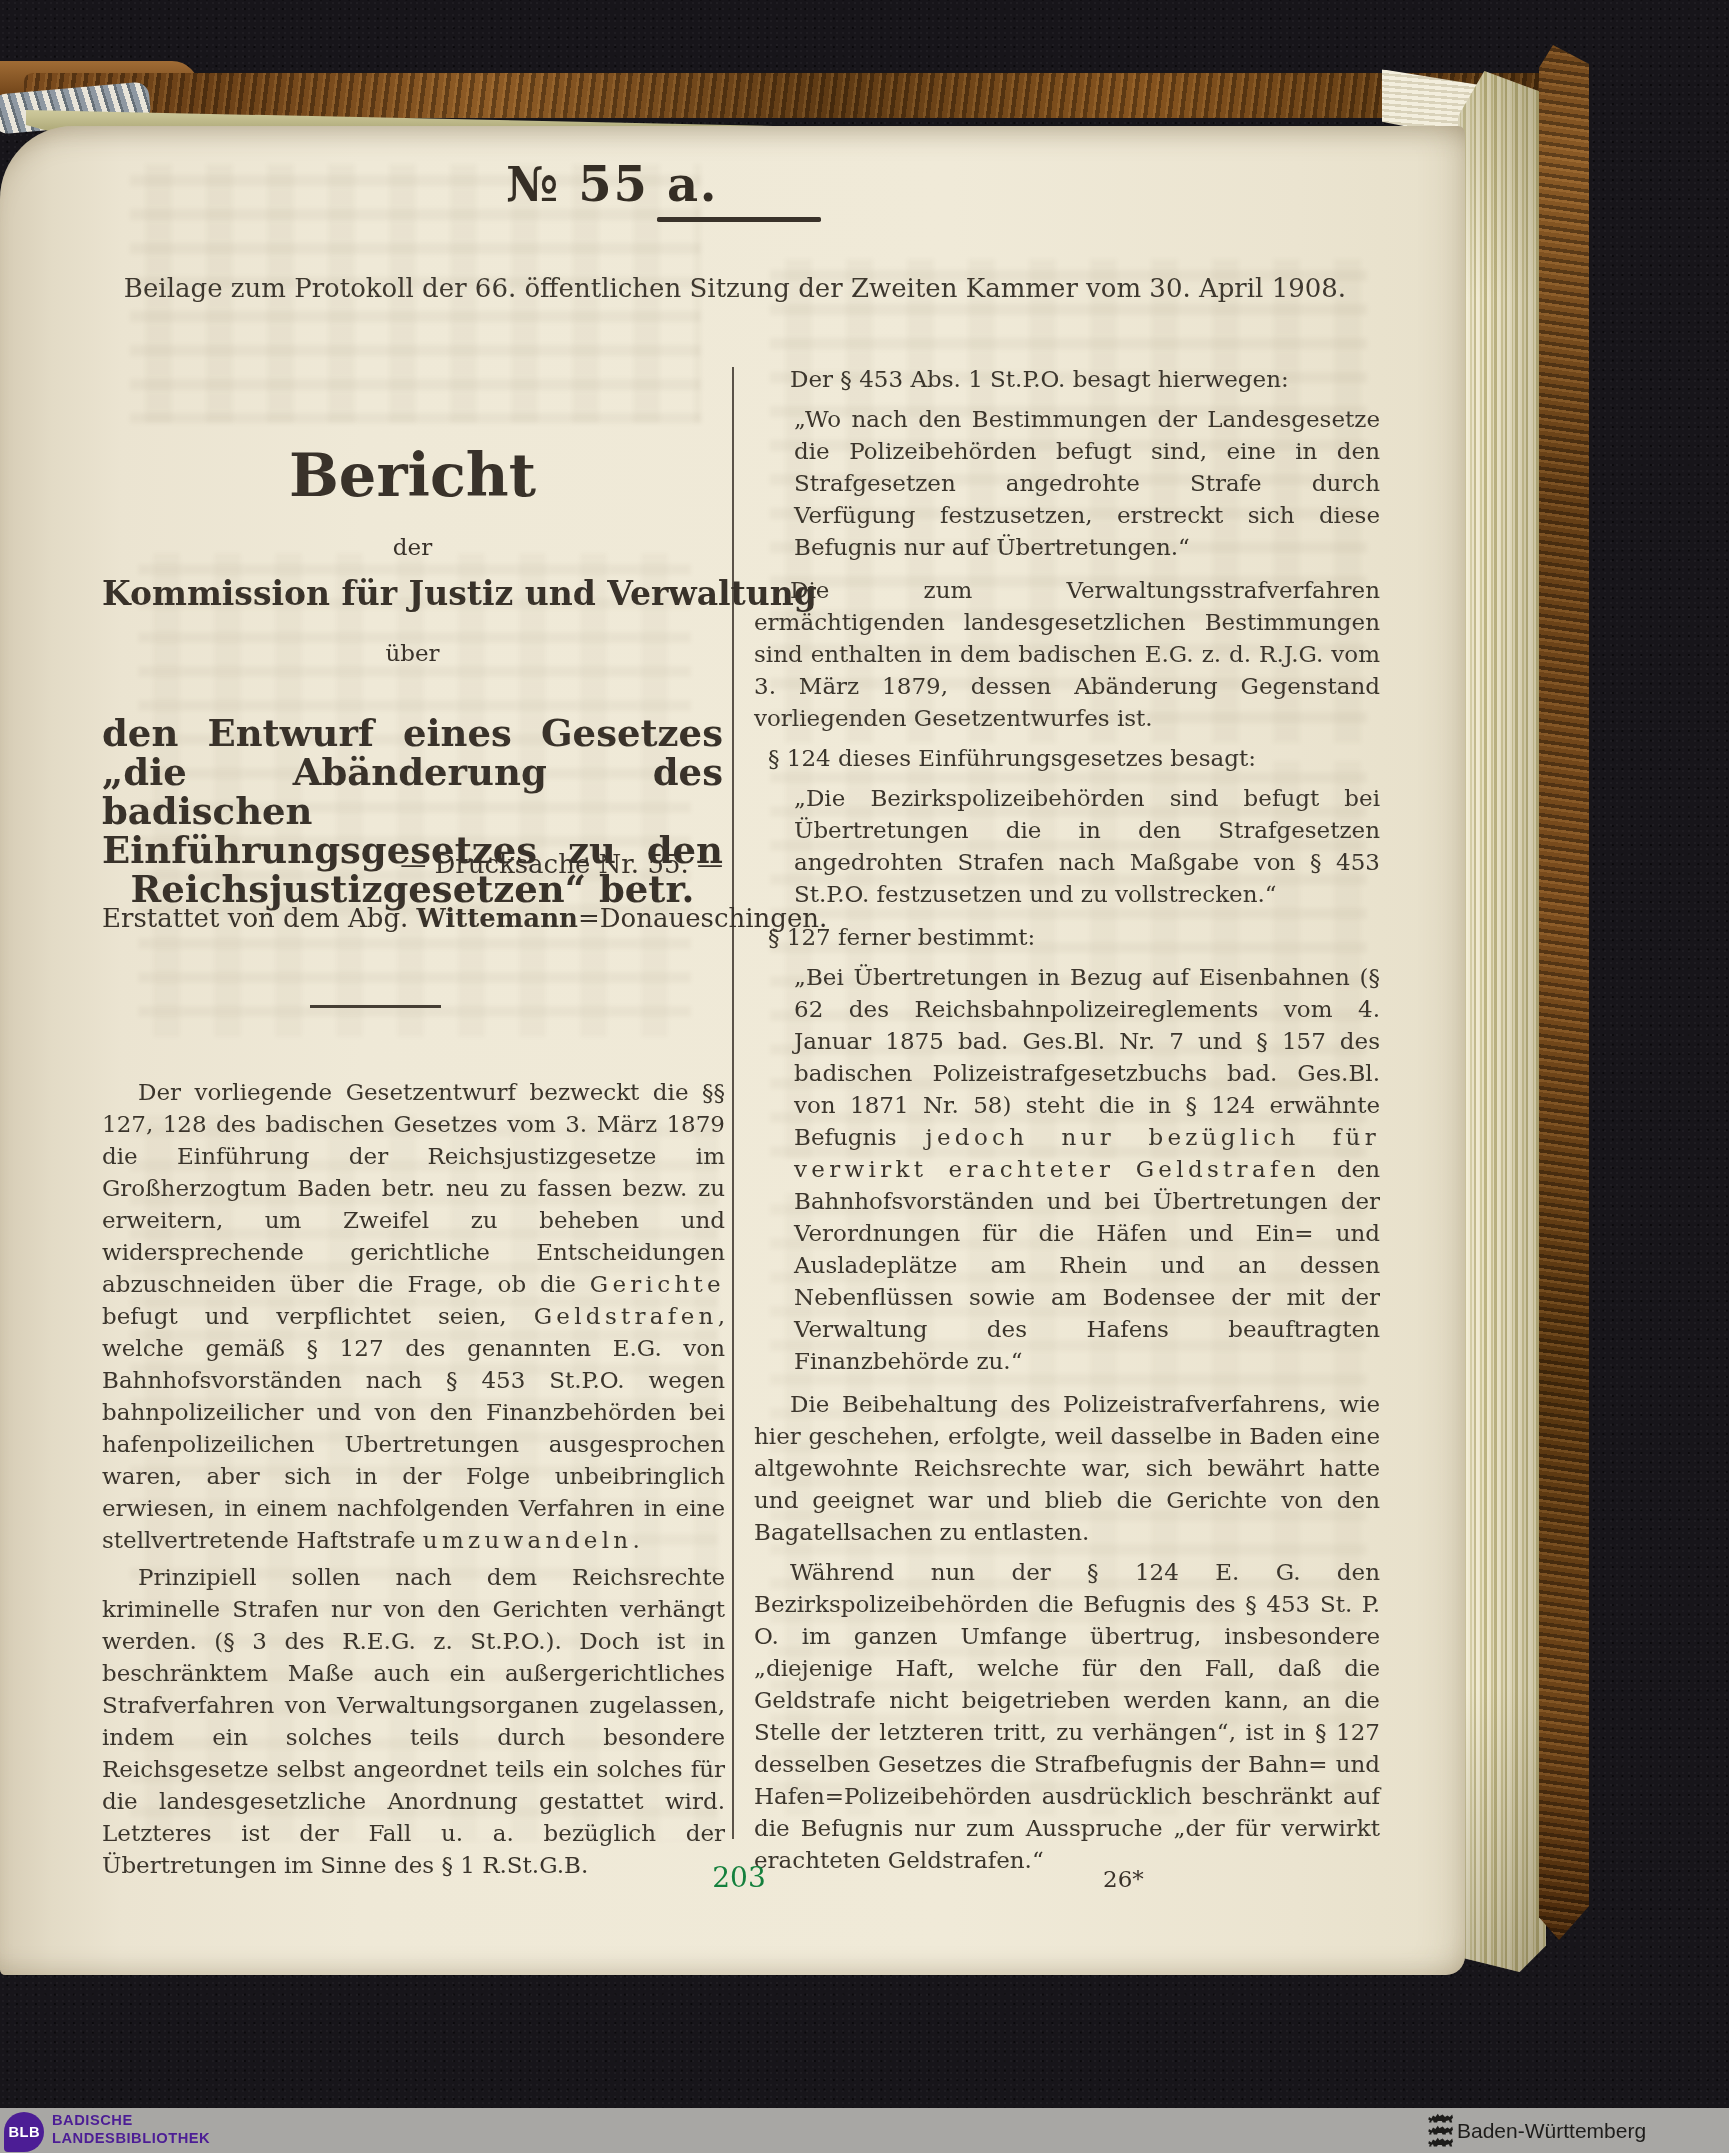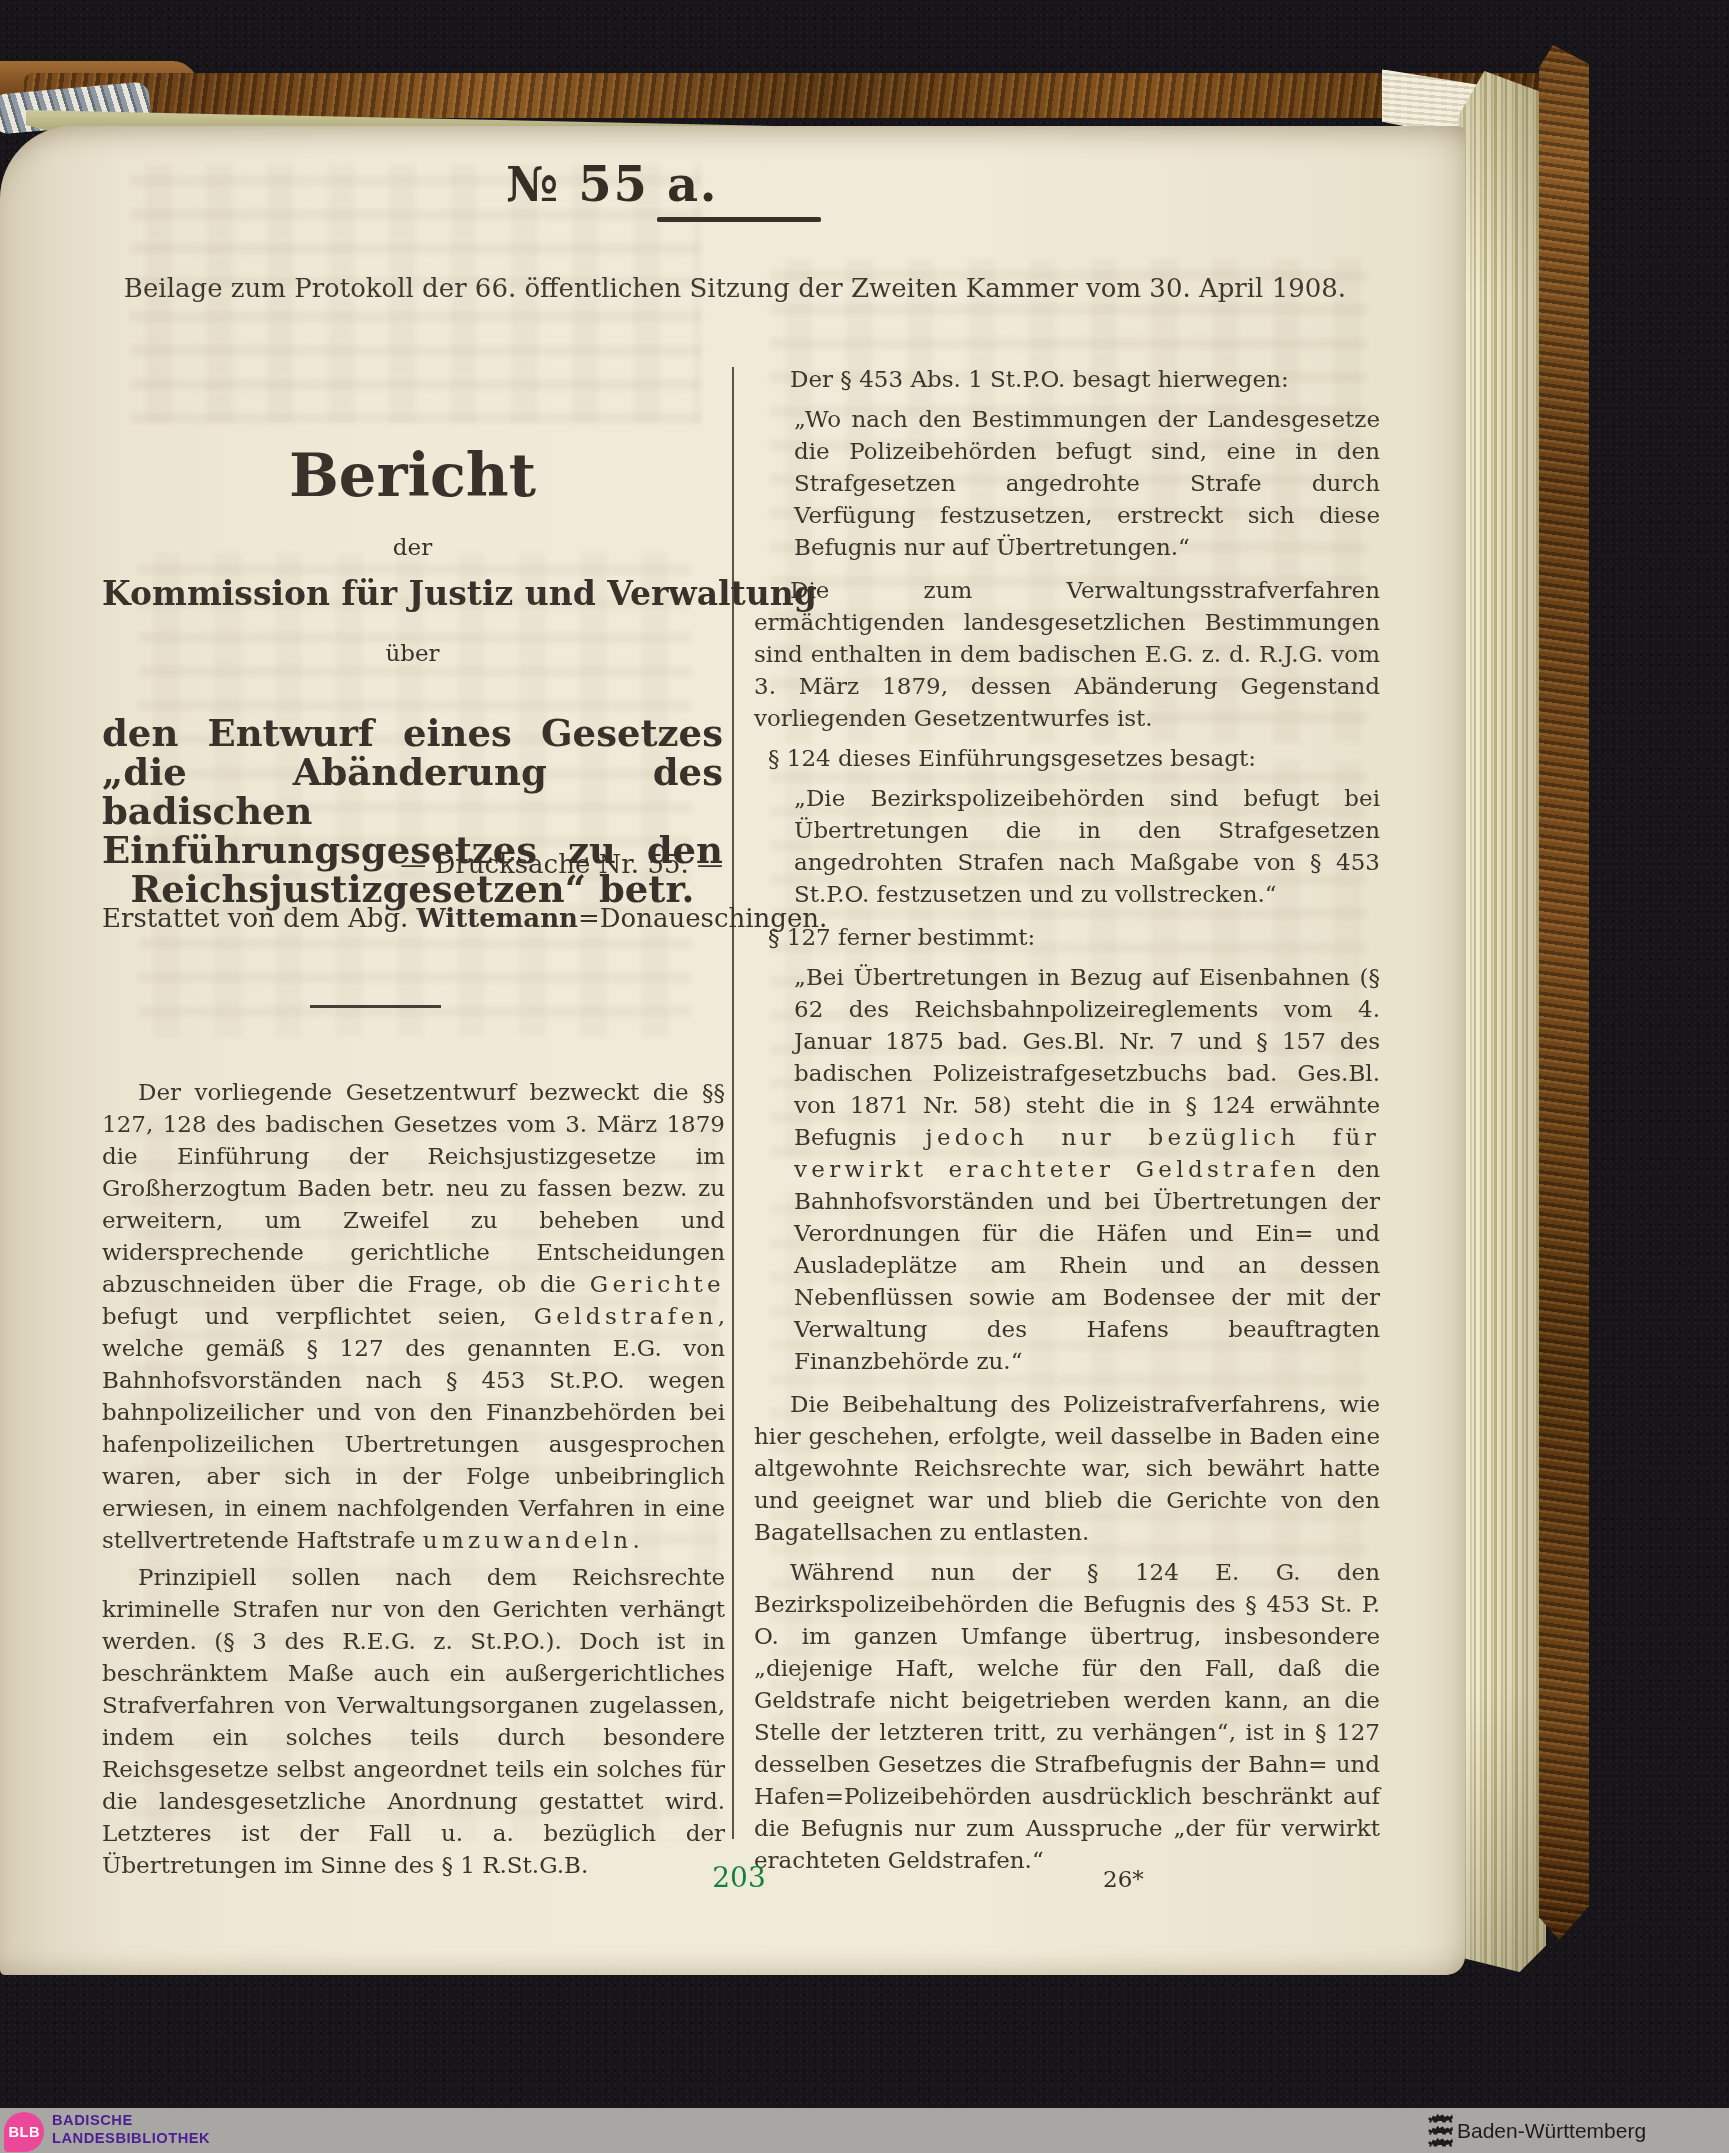--- a/index.html
+++ b/index.html
@@ -69,21 +69,21 @@
   .right-col{position:absolute;left:754px;top:363px;width:626px;font-size:23px;line-height:32px;text-align:justify;}
   .right-col p{margin:0 0 7.8px 0;text-indent:36px;}
   .right-col p.cite{margin:1.7px 0 11.2px 40px;text-indent:0;}
   .right-col p.sect{text-indent:14px;}
   .sperr{letter-spacing:4.3px;}
   .pagenum{position:absolute;left:657px;top:1861px;width:164px;text-align:center;font-size:28px;color:#15803d;}
   .sheetmark{position:absolute;left:1103px;top:1866px;font-size:23px;color:#39322a;}
   
   .footer-bar{position:absolute;left:0;top:2108px;width:1729px;height:45px;background:#a8a7a4;
     font-family:"Liberation Sans","DejaVu Sans",sans-serif;}
-  .blb-badge{position:absolute;left:4.3px;top:3.5px;width:40px;height:40px;background:#ec4899;
+  .blb-badge{position:absolute;left:4.3px;top:3.5px;width:40px;height:40px;background:#4c1d95;
     border-radius:50% 50% 50% 10%;display:flex;align-items:center;justify-content:center;
     color:#ffffff;font-weight:bold;font-size:14.7px;letter-spacing:0.4px;}
   .blb-name{position:absolute;left:52px;top:4.3px;font-size:14.7px;font-weight:bold;color:#4c1d95;
     line-height:17.3px;letter-spacing:0.5px;}
   .bw{position:absolute;left:1428px;top:2.6px;height:40px;display:flex;align-items:center;gap:3px;}
   .bw-lions{display:flex;flex-direction:column;gap:1.7px;}
   .bw-lions svg{display:block;}
   .bw-text{font-size:21px;color:#1d1c1a;}
 </style>
 </head>

